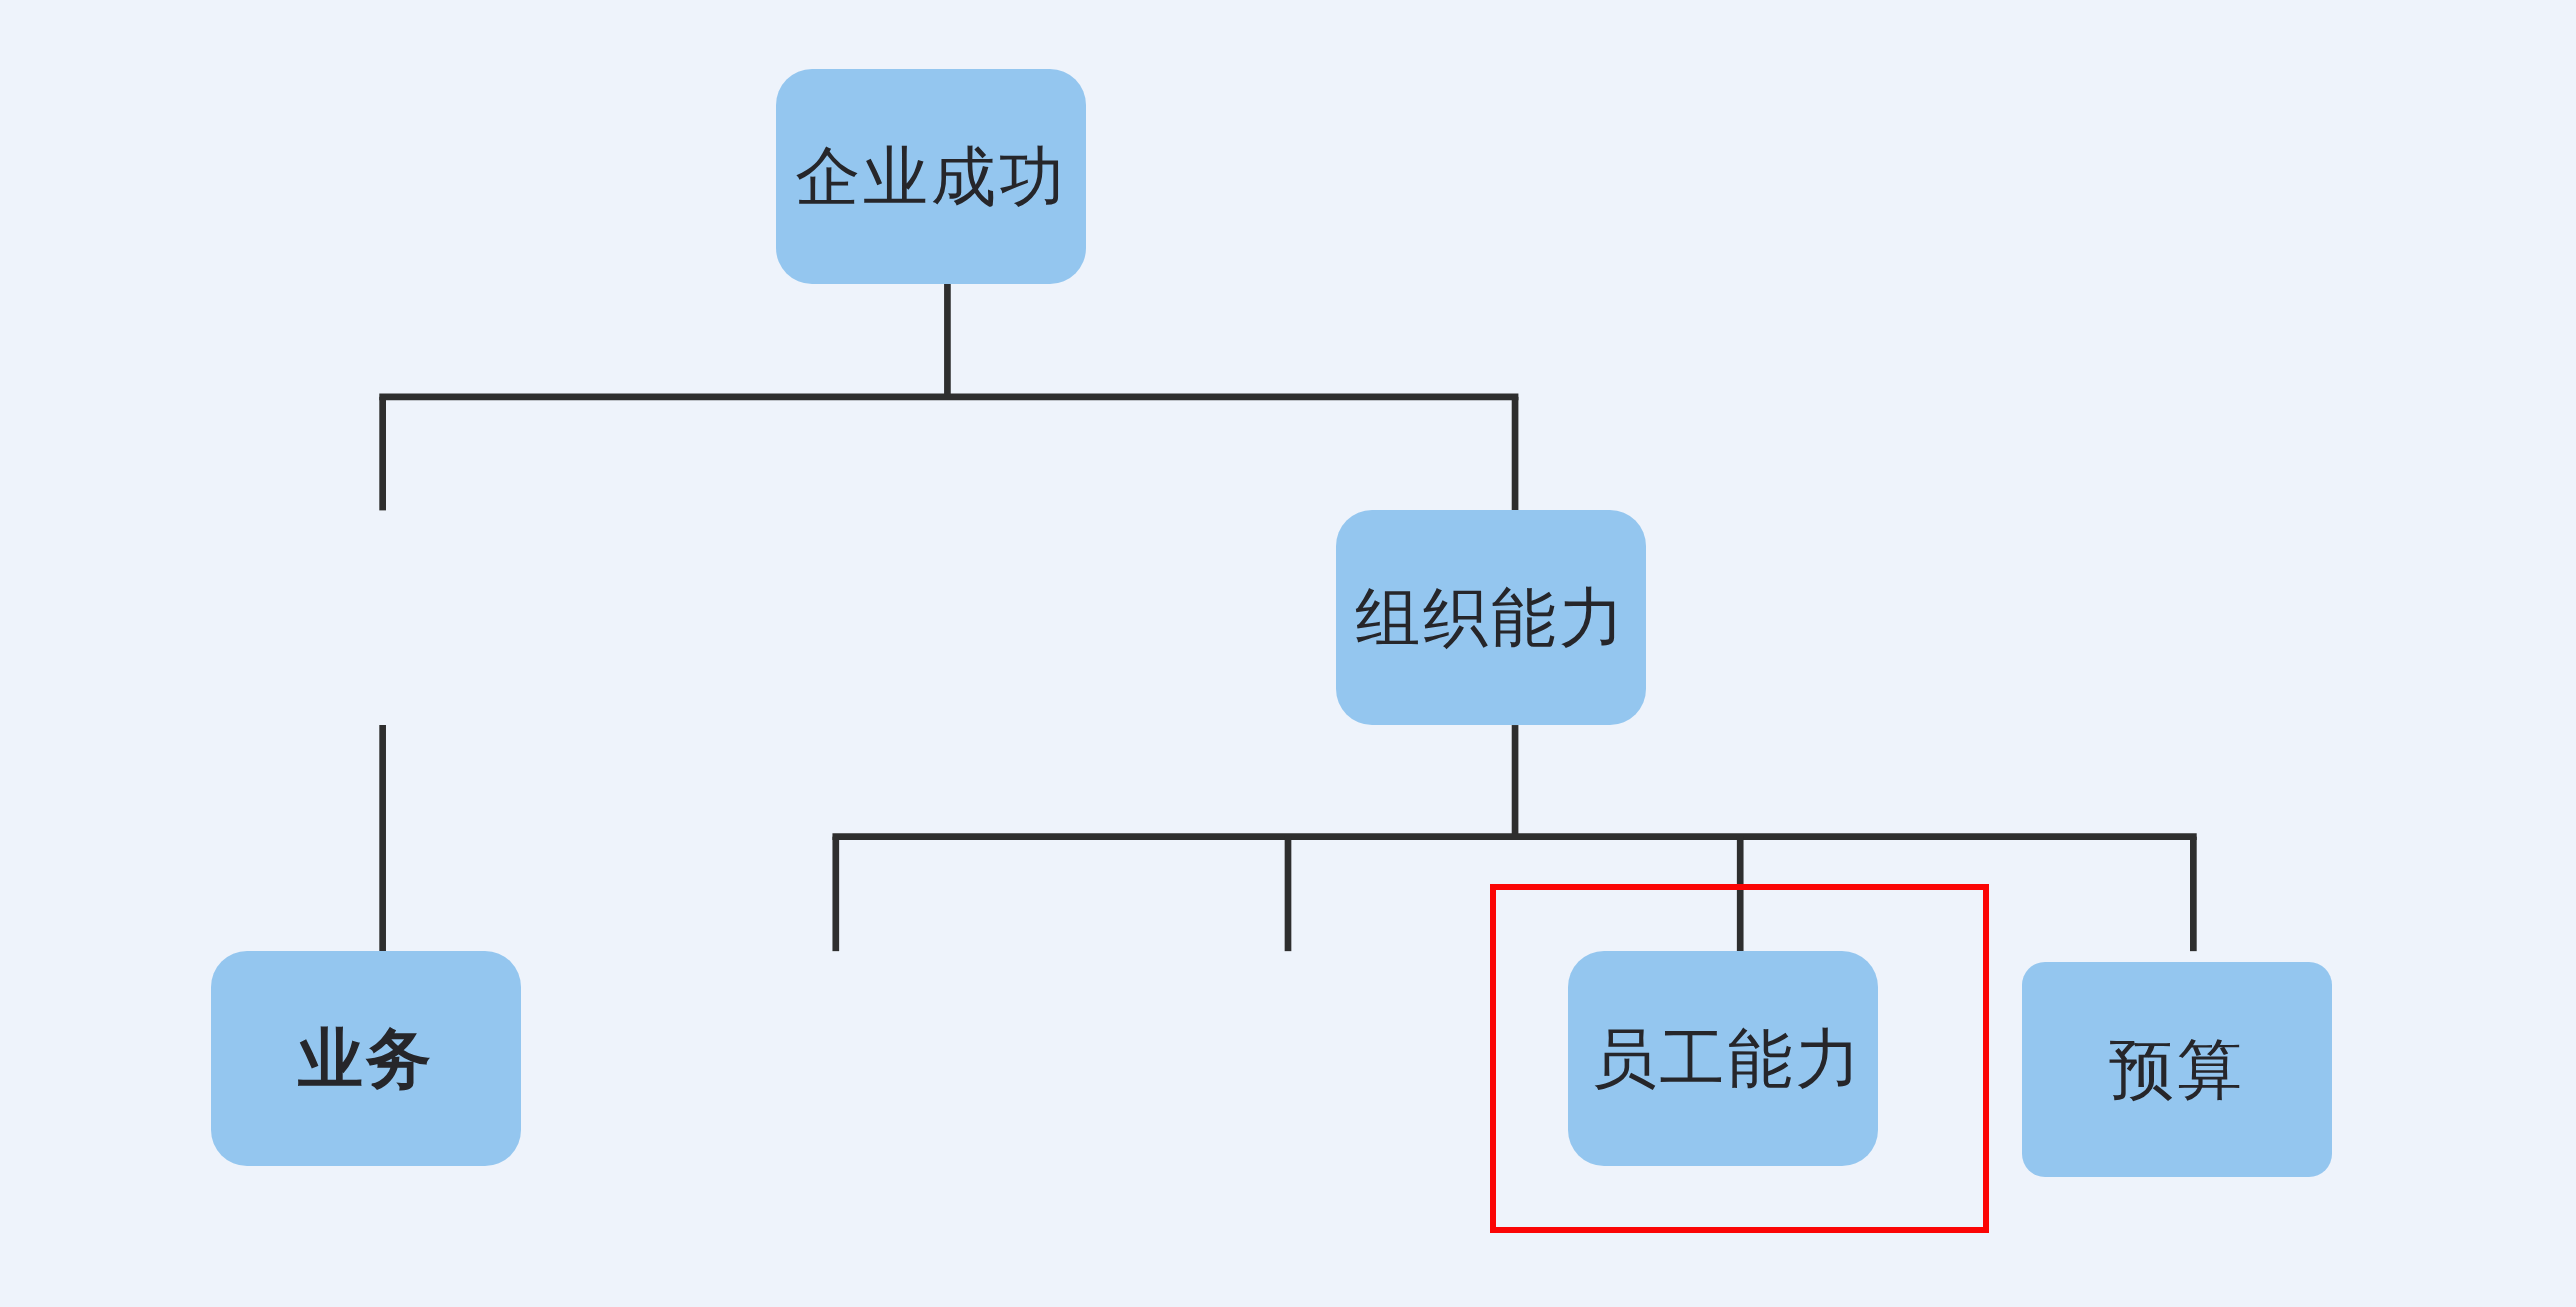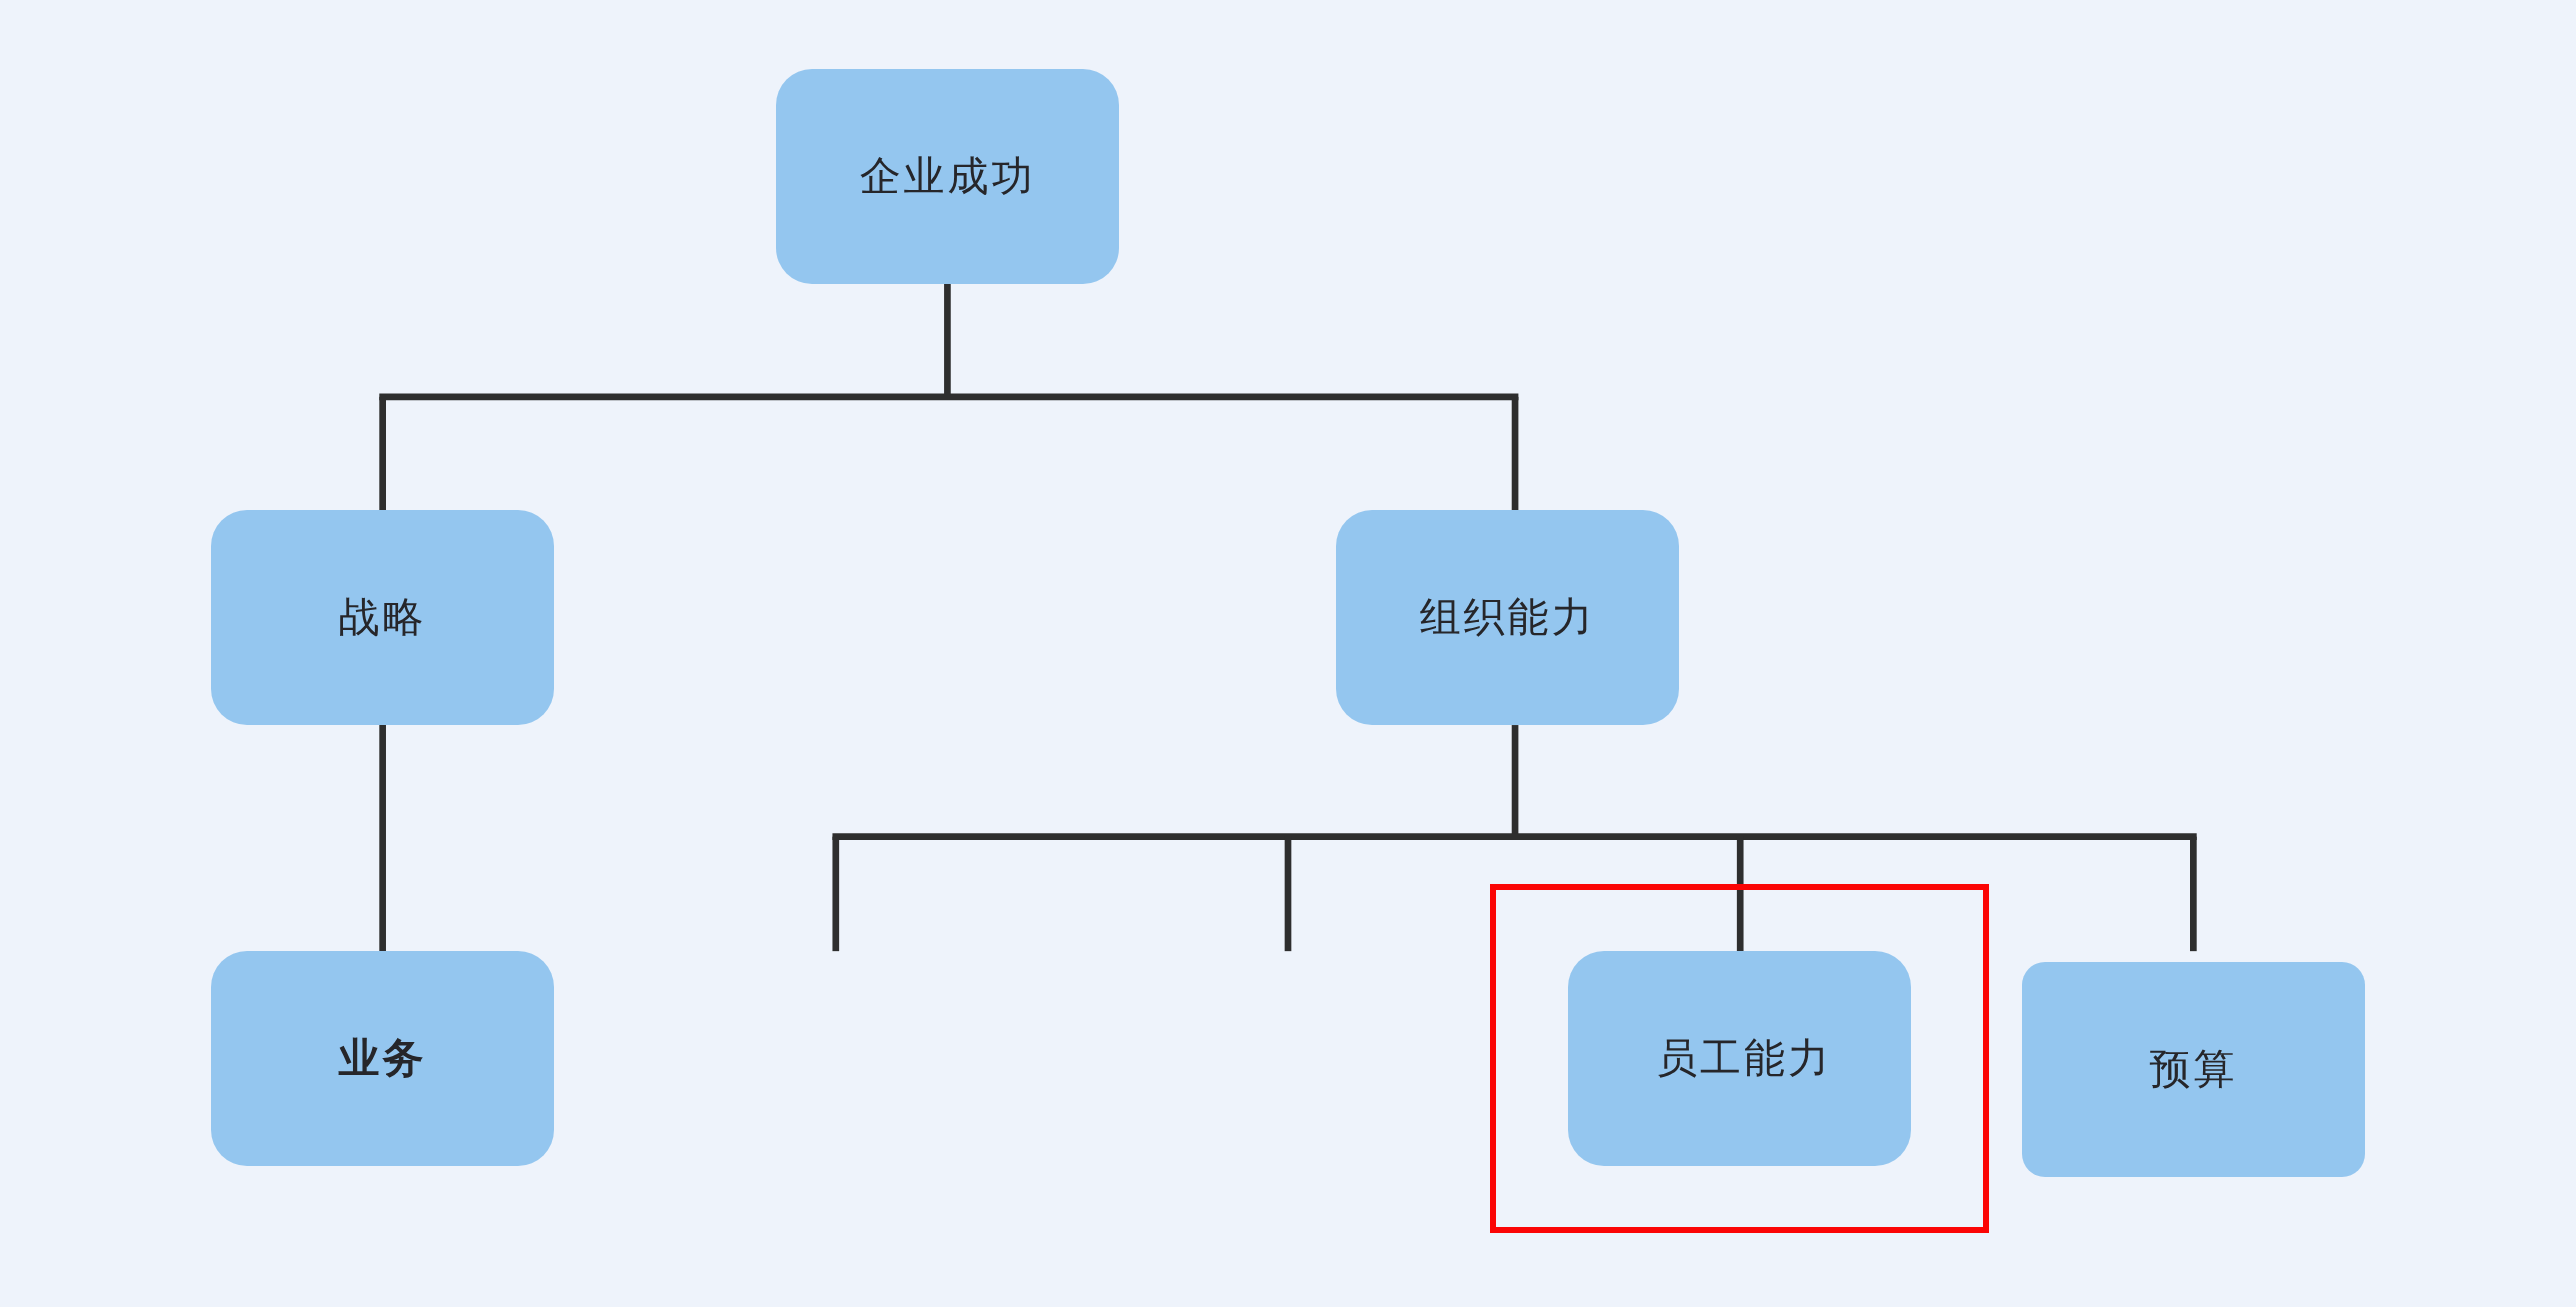--- a/index.html
+++ b/index.html
@@ -28,28 +28,28 @@
     width: 2576px;
     height: 1307px;
   }
   .connectors path {
     stroke: var(--connector);
     stroke-width: 7;
     fill: none;
   }
   .node {
     position: absolute;
-    width: 343px;
+    width: 310px;
     height: 215px;
     background: var(--node-fill);
     border-radius: 36px;
     display: flex;
     align-items: center;
     justify-content: center;
-    font-size: 41px;
+    font-size: 65px;
     letter-spacing: 2.9px;
     color: var(--node-text);
     white-space: nowrap;
     cursor: default;
   }
   .highlight {
     position: absolute;
     left: 1490px;
     top: 884px;
     width: 499px;
@@ -77,21 +77,20 @@
     <path d="M876 877 V997"></path>
     <path d="M1350 877 V997"></path>
     <path d="M1824 877 V997"></path>
     <path d="M2299 877 V997"></path>
   </svg>
 
   <div class="highlight"></div>
 
   <div class="node" style="left:776px;  top:69px;">企业成功</div>
 
-  <div class="node" style="left:211px;  top:510px;">战略</div>
 
   <div class="node" style="left:1336px; top:510px;">组织能力</div>
 
   <div class="node" style="left:211px;  top:951px;font-weight:bold;">业务</div>
 
 
 
   <div class="node" style="left:1568px; top:951px;padding-left:9px;">员工能力</div>
 
   <div class="node" style="left:2022px; top:962px;border-radius:23px;">预算</div>

